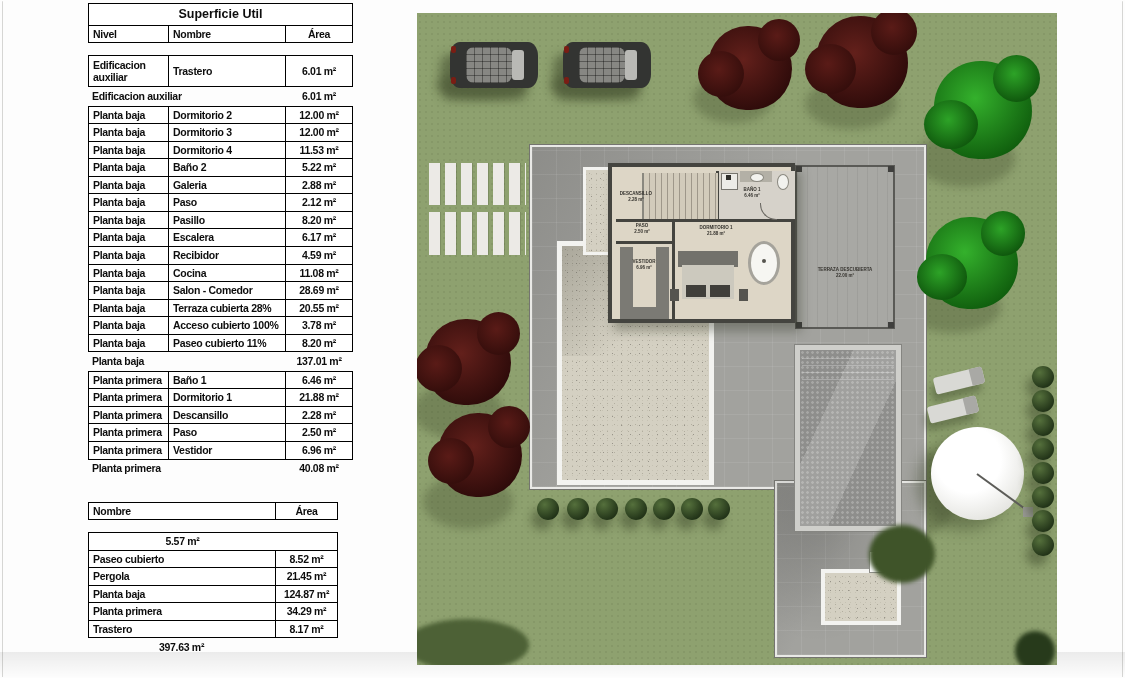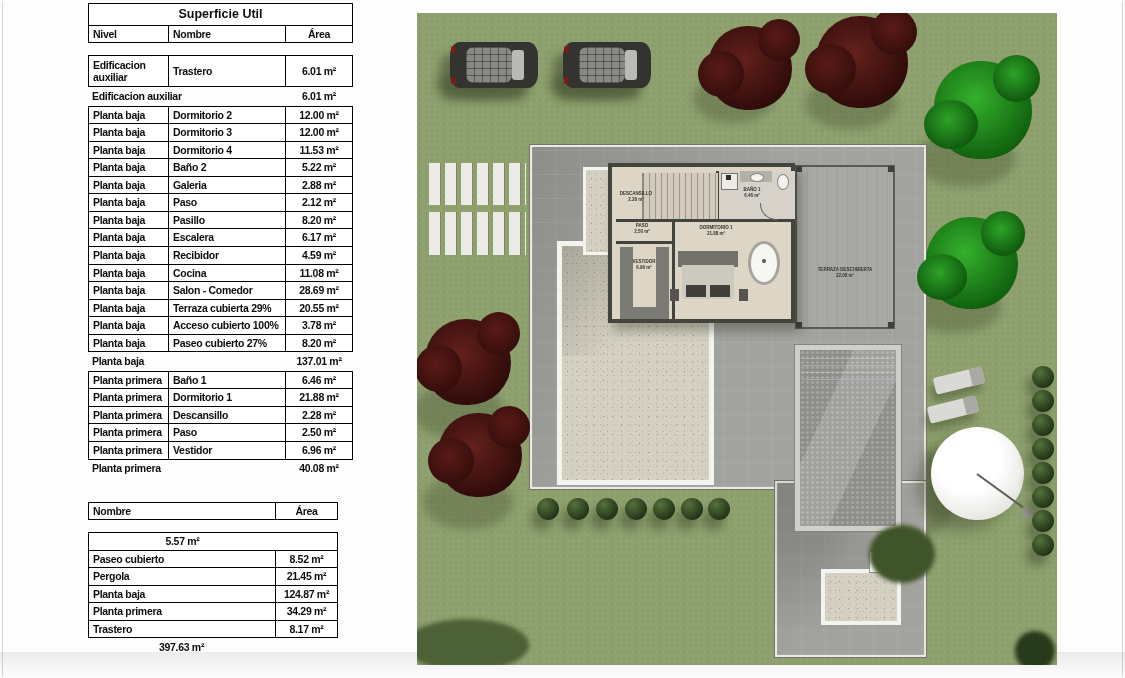--- a/index.html
+++ b/index.html
@@ -199,31 +199,31 @@
             <div class="cell c-nombre">Cocina</div>
             <div class="cell c-area">11.08 m²</div>
           </div>
           <div class="row">
             <div class="cell c-nivel">Planta baja</div>
             <div class="cell c-nombre">Salon - Comedor</div>
             <div class="cell c-area">28.69 m²</div>
           </div>
           <div class="row">
             <div class="cell c-nivel">Planta baja</div>
-            <div class="cell c-nombre">Terraza cubierta 29%</div>
+            <div class="cell c-nombre">Terraza cubierta 28%</div>
             <div class="cell c-area">20.55 m²</div>
           </div>
           <div class="row">
             <div class="cell c-nivel">Planta baja</div>
             <div class="cell c-nombre">Acceso cubierto 100%</div>
             <div class="cell c-area">3.78 m²</div>
           </div>
           <div class="row">
             <div class="cell c-nivel">Planta baja</div>
-            <div class="cell c-nombre">Paseo cubierto 27%</div>
+            <div class="cell c-nombre">Paseo cubierto 11%</div>
             <div class="cell c-area">8.20 m²</div>
           </div>
         </div>
         <div class="srow">
           <div class="cell">Planta baja</div>
           <div class="cell c-area">137.01 m²</div>
         </div>
         <div class="grp">
           <div class="row">
             <div class="cell c-nivel">Planta primera</div>

